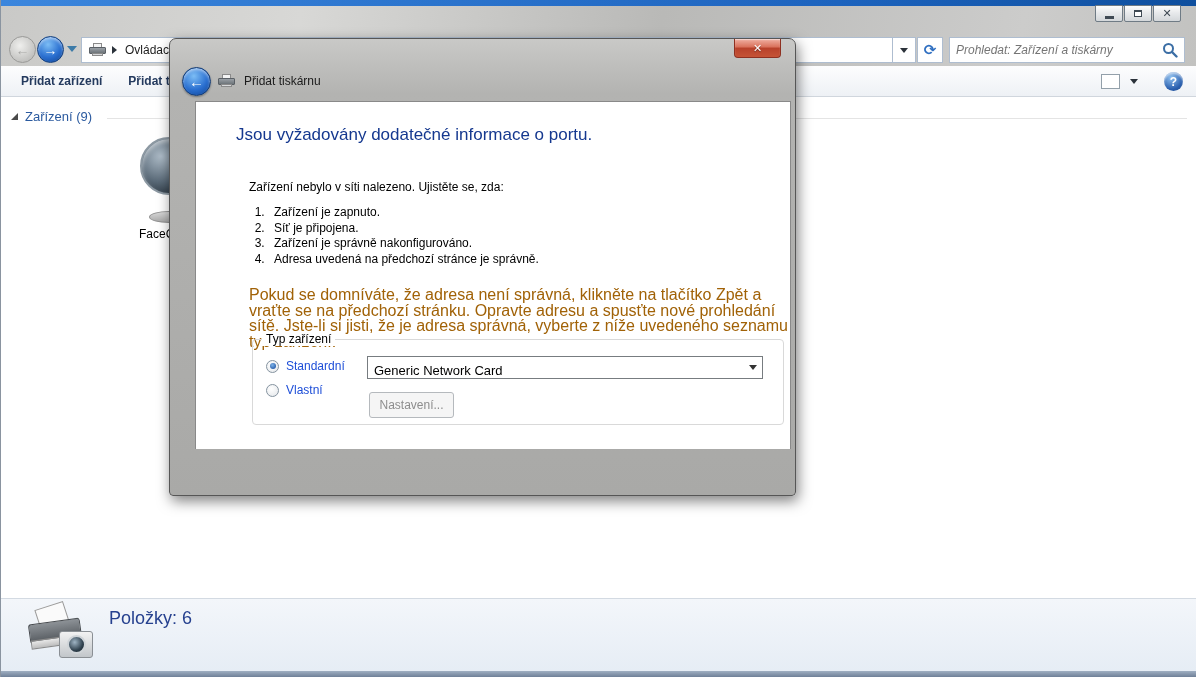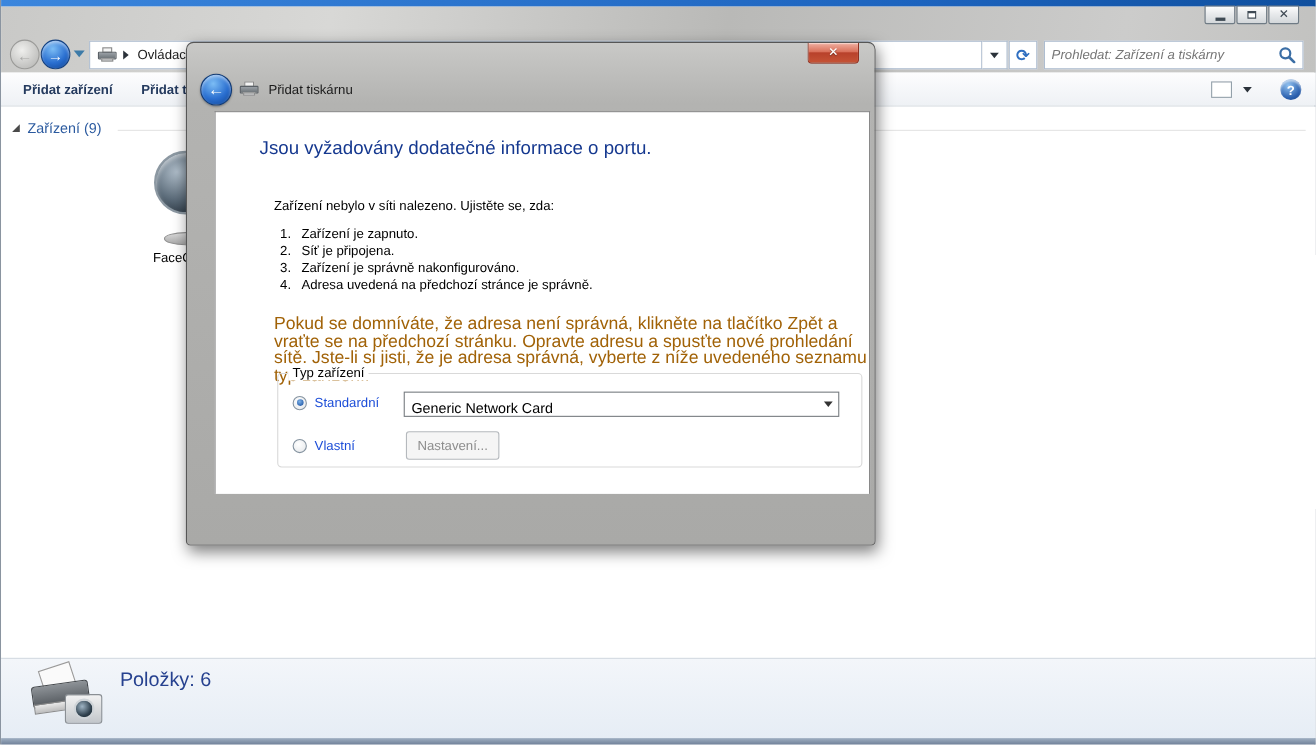--- a/index.html
+++ b/index.html
@@ -300,21 +300,21 @@
         <div class="radio-row" style="left:13px; top:19px;">
           <span class="radio checked"></span>
           <span class="radio-label">Standardní</span>
         </div>
 
         <div class="combobox">
           <span class="combo-text">Generic Network Card</span>
           <span class="combo-arrow"></span>
         </div>
 
-        <div class="radio-row" style="left:13px; top:58px;text-align:center;">
+        <div class="radio-row" style="left:13px; top:43px;text-align:center;">
           <span class="radio"></span>
           <span class="radio-label">Vlastní</span>
         </div>
 
         <div class="btn-disabled">Nastavení...</div>
       </div>
     </div>
 
   </div>
 

